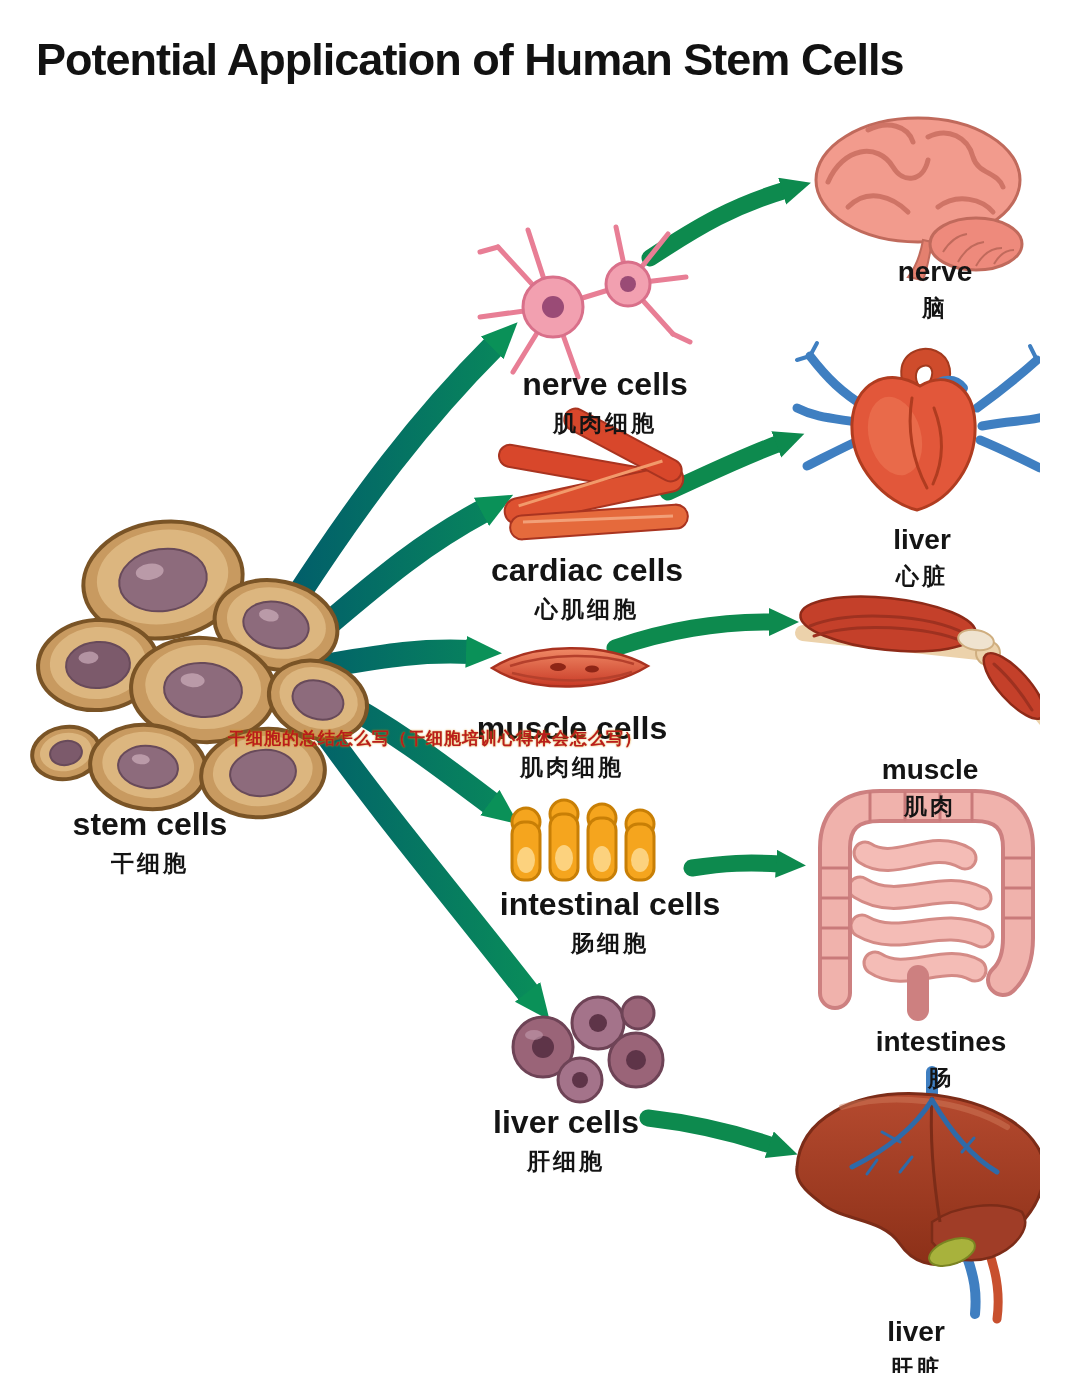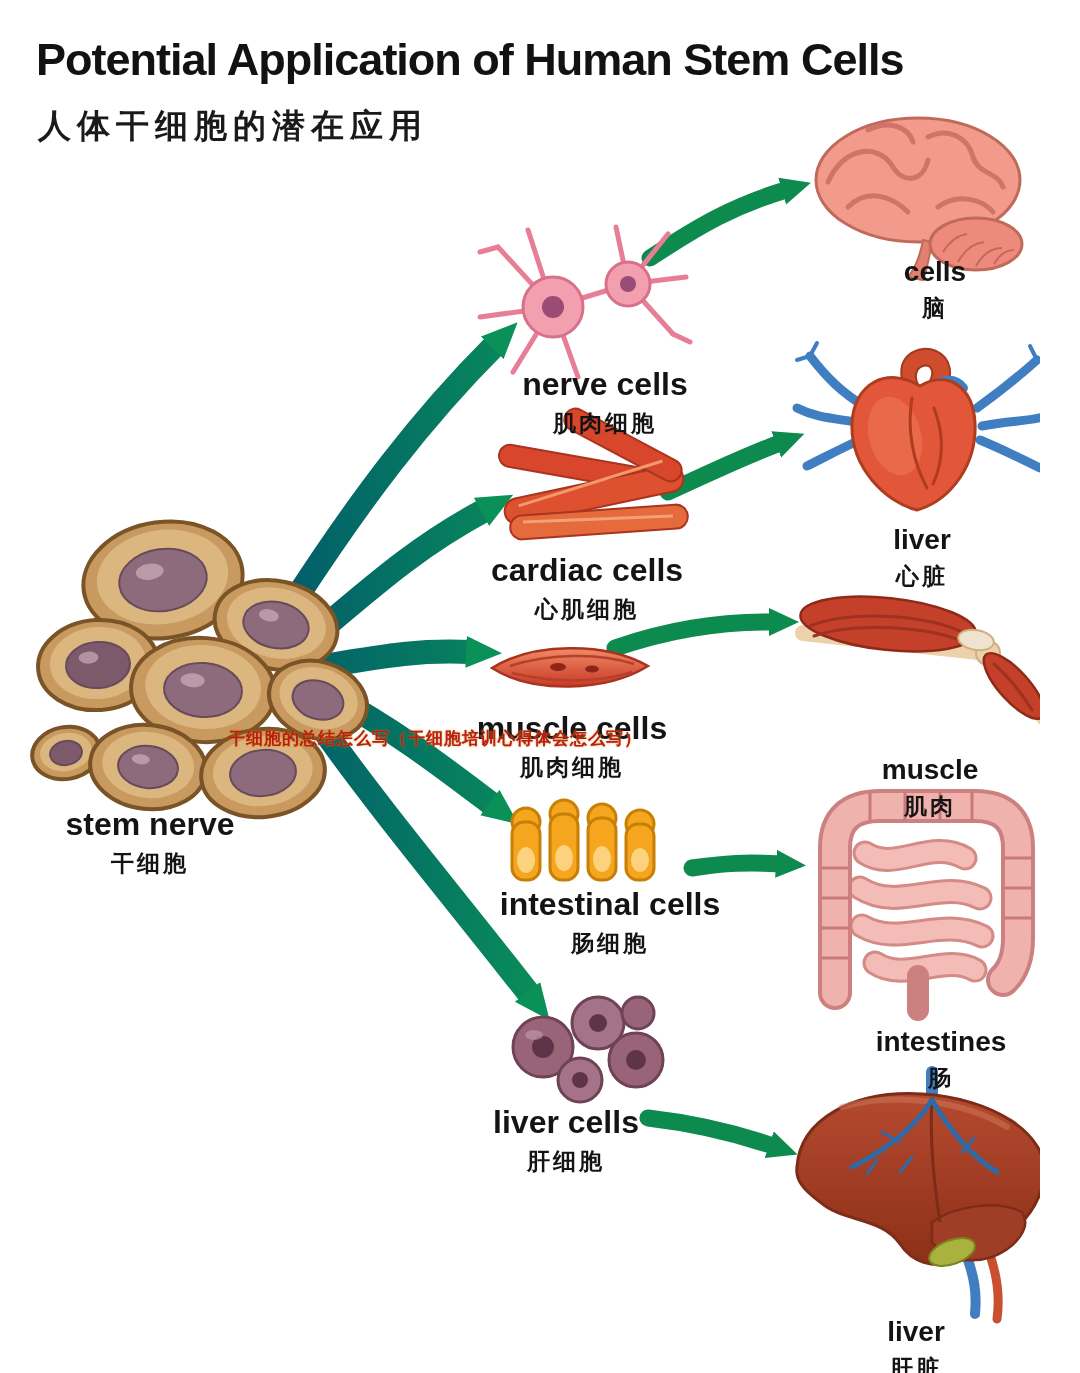--- a/index.html
+++ b/index.html
@@ -298,24 +298,23 @@
         <path d="M118,70 L100,60"></path>
           <path d="M130,85 L118,100"></path>
           <path d="M180,80 L192,66"></path>
           <path d="M95,88 L85,102"></path>
       </g>
       <ellipse cx="170" cy="180" rx="24" ry="12" fill="#a8b23c" stroke="#7a8422" stroke-width="2" transform="rotate(-20,170,180)"></ellipse>
     </g>
   </svg>
 
   <div class="page-title">Potential Application of Human Stem Cells</div>
-  <div class="page-subtitle">人体干细胞的潜在应用</div>
 
   <div class="lbl" style="left:150px;top:806px;">
-    <div class="en">stem nerve</div>
+    <div class="en">stem cells</div>
     <div class="zh">干细胞</div>
   </div>
 
   <div class="lbl" style="left:605px;top:366px;">
     <div class="en">nerve cells</div>
     <div class="zh">肌肉细胞</div>
   </div>
   <div class="lbl" style="left:572px;top:710px;">
     <div class="en">muscle cells</div>
     <div class="zh">肌肉细胞</div>
@@ -327,21 +326,21 @@
   <div class="lbl" style="left:610px;top:886px;">
     <div class="en">intestinal cells</div>
     <div class="zh">肠细胞</div>
   </div>
   <div class="lbl" style="left:566px;top:1104px;">
     <div class="en">liver cells</div>
     <div class="zh">肝细胞</div>
   </div>
 
   <div class="lbl organ" style="left:935px;top:256px;">
-    <div class="en">cells</div>
+    <div class="en">nerve</div>
     <div class="zh">脑</div>
   </div>
   <div class="lbl organ" style="left:922px;top:524px;">
     <div class="en">liver</div>
     <div class="zh">心脏</div>
   </div>
   <div class="lbl organ" style="left:930px;top:726px;margin-top:28px;">
     <div class="en">muscle</div>
     <div class="zh">肌肉</div>
   </div>

